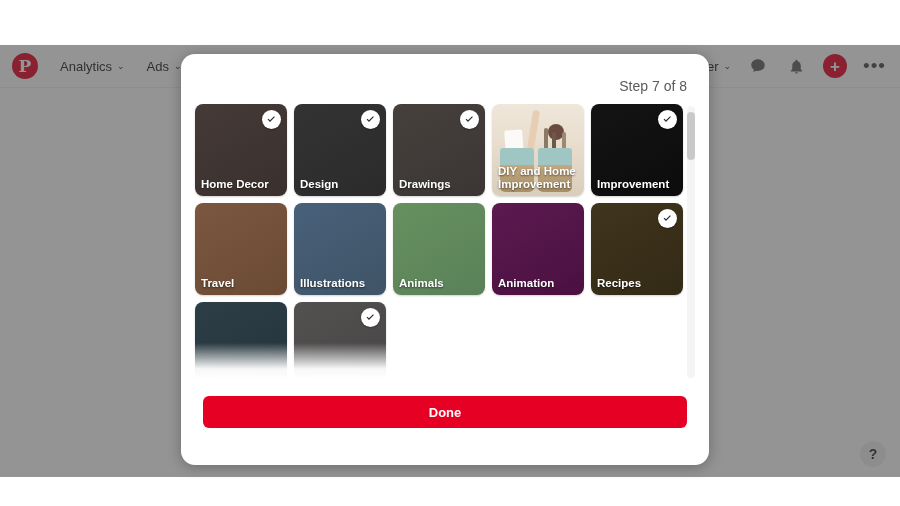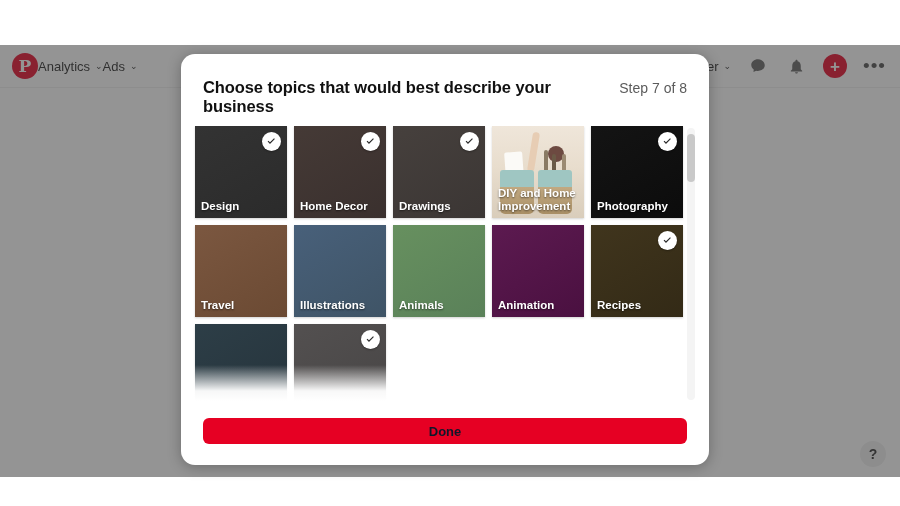--- a/index.html
+++ b/index.html
@@ -24,21 +24,21 @@
   }
   .pin-logo {
     width: 26px; height: 26px; border-radius: 50%;
     background: #e60023; color: #ffffff;
     margin-left: 12px;
     display: flex; align-items: center; justify-content: center;
     font-family: "DejaVu Serif", serif; font-weight: bold; font-size: 17px;
     line-height: 1;
   }
   .nav-item {
-    font-size: 13px; color: #222222;
+    margin-left: 22px; font-size: 13px; color: #222222;
     display: flex; align-items: center; gap: 5px; white-space: nowrap;
   }
   .caret { font-size: 9px; color: #333; }
   .topbar-spacer { flex: 1; }
   .acct { font-size: 13px; color: #222; display:flex; align-items:center; gap:5px; }
   .tb-icon {
     margin-left: 16px; width: 22px; height: 22px;
     display: flex; align-items: center; justify-content: center;
     color: #5f5f5f;
   }
@@ -85,21 +85,21 @@
   .grid-wrap { position: relative; margin: 0 14px 0 12px; height: 280px; }
   .grid-clip { position: relative; width: 500px; height: 275px; overflow: hidden; }
   .grid {
     display: grid;
     grid-template-columns: repeat(5, 92px);
     grid-auto-rows: 92px;
     gap: 7px;
     padding-left: 2px;
   }
   .tile {
-    position: relative; border-radius: 0; overflow: hidden;
+    position: relative; border-radius: 8px; overflow: hidden;
     box-shadow: 0 1px 2px rgba(0,0,0,0.18);
   }
   .tile-bg { position: absolute; inset: 0; }
   .tile-label {
     position: absolute; left: 6px; right: 5px; bottom: 5px;
     color: #ffffff; font-size: 11.5px; font-weight: bold;
     line-height: 1.12; text-shadow: 0 1px 2px rgba(0,0,0,0.55);
   }
   .tile-check {
     position: absolute; right: 6px; top: 6px;
@@ -153,22 +153,22 @@
     position: absolute; right: 0px; top: 2px; width: 8px; height: 272px;
     background: #f4f4f4; border-radius: 4px;
   }
   .sb-thumb {
     position: absolute; right: 0px; top: 6px; width: 8px; height: 48px;
     background: #c9c9c9; border-radius: 4px;
   }
 
   .modal-foot { padding: 12px 22px 18px 22px; }
   .done-btn {
-    width: 100%; height: 26px; border: none; border-radius: 6px;
-    background: #e60023; color: #0f172a;
+    width: 100%; height: 32px; border: none; border-radius: 6px;
+    background: #e60023; color: #ffffff;
     font-family: "Liberation Sans", sans-serif;
     font-size: 13px; font-weight: bold; cursor: pointer;
   }
 </style>
 </head>
 <body>
 
 <div id="root">
 
   <div class="page">
@@ -207,44 +207,43 @@
 
     <div class="help-fab">
       <span>?</span>
     </div>
   </div>
 
   <div class="scrim"></div>
 
   <div class="modal">
     <div class="modal-head">
-      <div class="modal-title">Choose topics that would best describe your business</div>
       <div class="modal-step">Step 7 of 8</div>
     </div>
 
     <div class="grid-wrap">
       <div class="grid-clip">
         <div class="grid" id="topic-grid">
             <div class="tile">
+              <div class="tile-bg" style="background: linear-gradient(150deg, rgb(69, 58, 54) 0%, rgb(58, 48, 46) 100%);"></div>
+              <div class="tile-check">
+                <svg width="13" height="13" viewBox="0 0 24 24" fill="#2b2b2b">
+                  <path d="M9.2 16.6L4.8 12.2l1.5-1.5 2.9 2.9 7.5-7.5 1.5 1.5z"></path>
+                </svg>
+              </div>
+              <div class="tile-label">Home Decor</div>
+            </div>
+            <div class="tile">
               <div class="tile-bg" style="background: linear-gradient(150deg, rgb(51, 51, 51) 0%, rgb(43, 43, 43) 100%);"></div>
               <div class="tile-check">
                 <svg width="13" height="13" viewBox="0 0 24 24" fill="#2b2b2b">
                   <path d="M9.2 16.6L4.8 12.2l1.5-1.5 2.9 2.9 7.5-7.5 1.5 1.5z"></path>
                 </svg>
               </div>
               <div class="tile-label">Design</div>
-            </div>
-            <div class="tile">
-              <div class="tile-bg" style="background: linear-gradient(150deg, rgb(69, 58, 54) 0%, rgb(58, 48, 46) 100%);"></div>
-              <div class="tile-check">
-                <svg width="13" height="13" viewBox="0 0 24 24" fill="#2b2b2b">
-                  <path d="M9.2 16.6L4.8 12.2l1.5-1.5 2.9 2.9 7.5-7.5 1.5 1.5z"></path>
-                </svg>
-              </div>
-              <div class="tile-label">Home Decor</div>
             </div>
             <div class="tile">
               <div class="tile-bg" style="background: linear-gradient(150deg, rgb(70, 64, 61) 0%, rgb(59, 54, 52) 100%);"></div>
               <div class="tile-check">
                 <svg width="13" height="13" viewBox="0 0 24 24" fill="#2b2b2b">
                   <path d="M9.2 16.6L4.8 12.2l1.5-1.5 2.9 2.9 7.5-7.5 1.5 1.5z"></path>
                 </svg>
               </div>
               <div class="tile-label">Drawings</div>
             </div>
@@ -261,21 +260,21 @@
               </div>
               <div class="tile-label">DIY and Home Improvement</div>
             </div>
             <div class="tile">
               <div class="tile-bg" style="background: linear-gradient(150deg, rgb(20, 20, 20) 0%, rgb(12, 12, 12) 100%);"></div>
               <div class="tile-check">
                 <svg width="13" height="13" viewBox="0 0 24 24" fill="#2b2b2b">
                   <path d="M9.2 16.6L4.8 12.2l1.5-1.5 2.9 2.9 7.5-7.5 1.5 1.5z"></path>
                 </svg>
               </div>
-              <div class="tile-label">Photography</div>
+              <div class="tile-label">Improvement</div>
             </div>
             <div class="tile">
               <div class="tile-bg" style="background: linear-gradient(150deg, rgb(123, 87, 64) 0%, rgb(107, 74, 51) 100%);"></div>
               <div class="tile-label">Travel</div>
             </div>
             <div class="tile">
               <div class="tile-bg" style="background: linear-gradient(150deg, rgb(72, 96, 122) 0%, rgb(63, 84, 102) 100%);"></div>
               <div class="tile-label">Illustrations</div>
             </div>
             <div class="tile">

